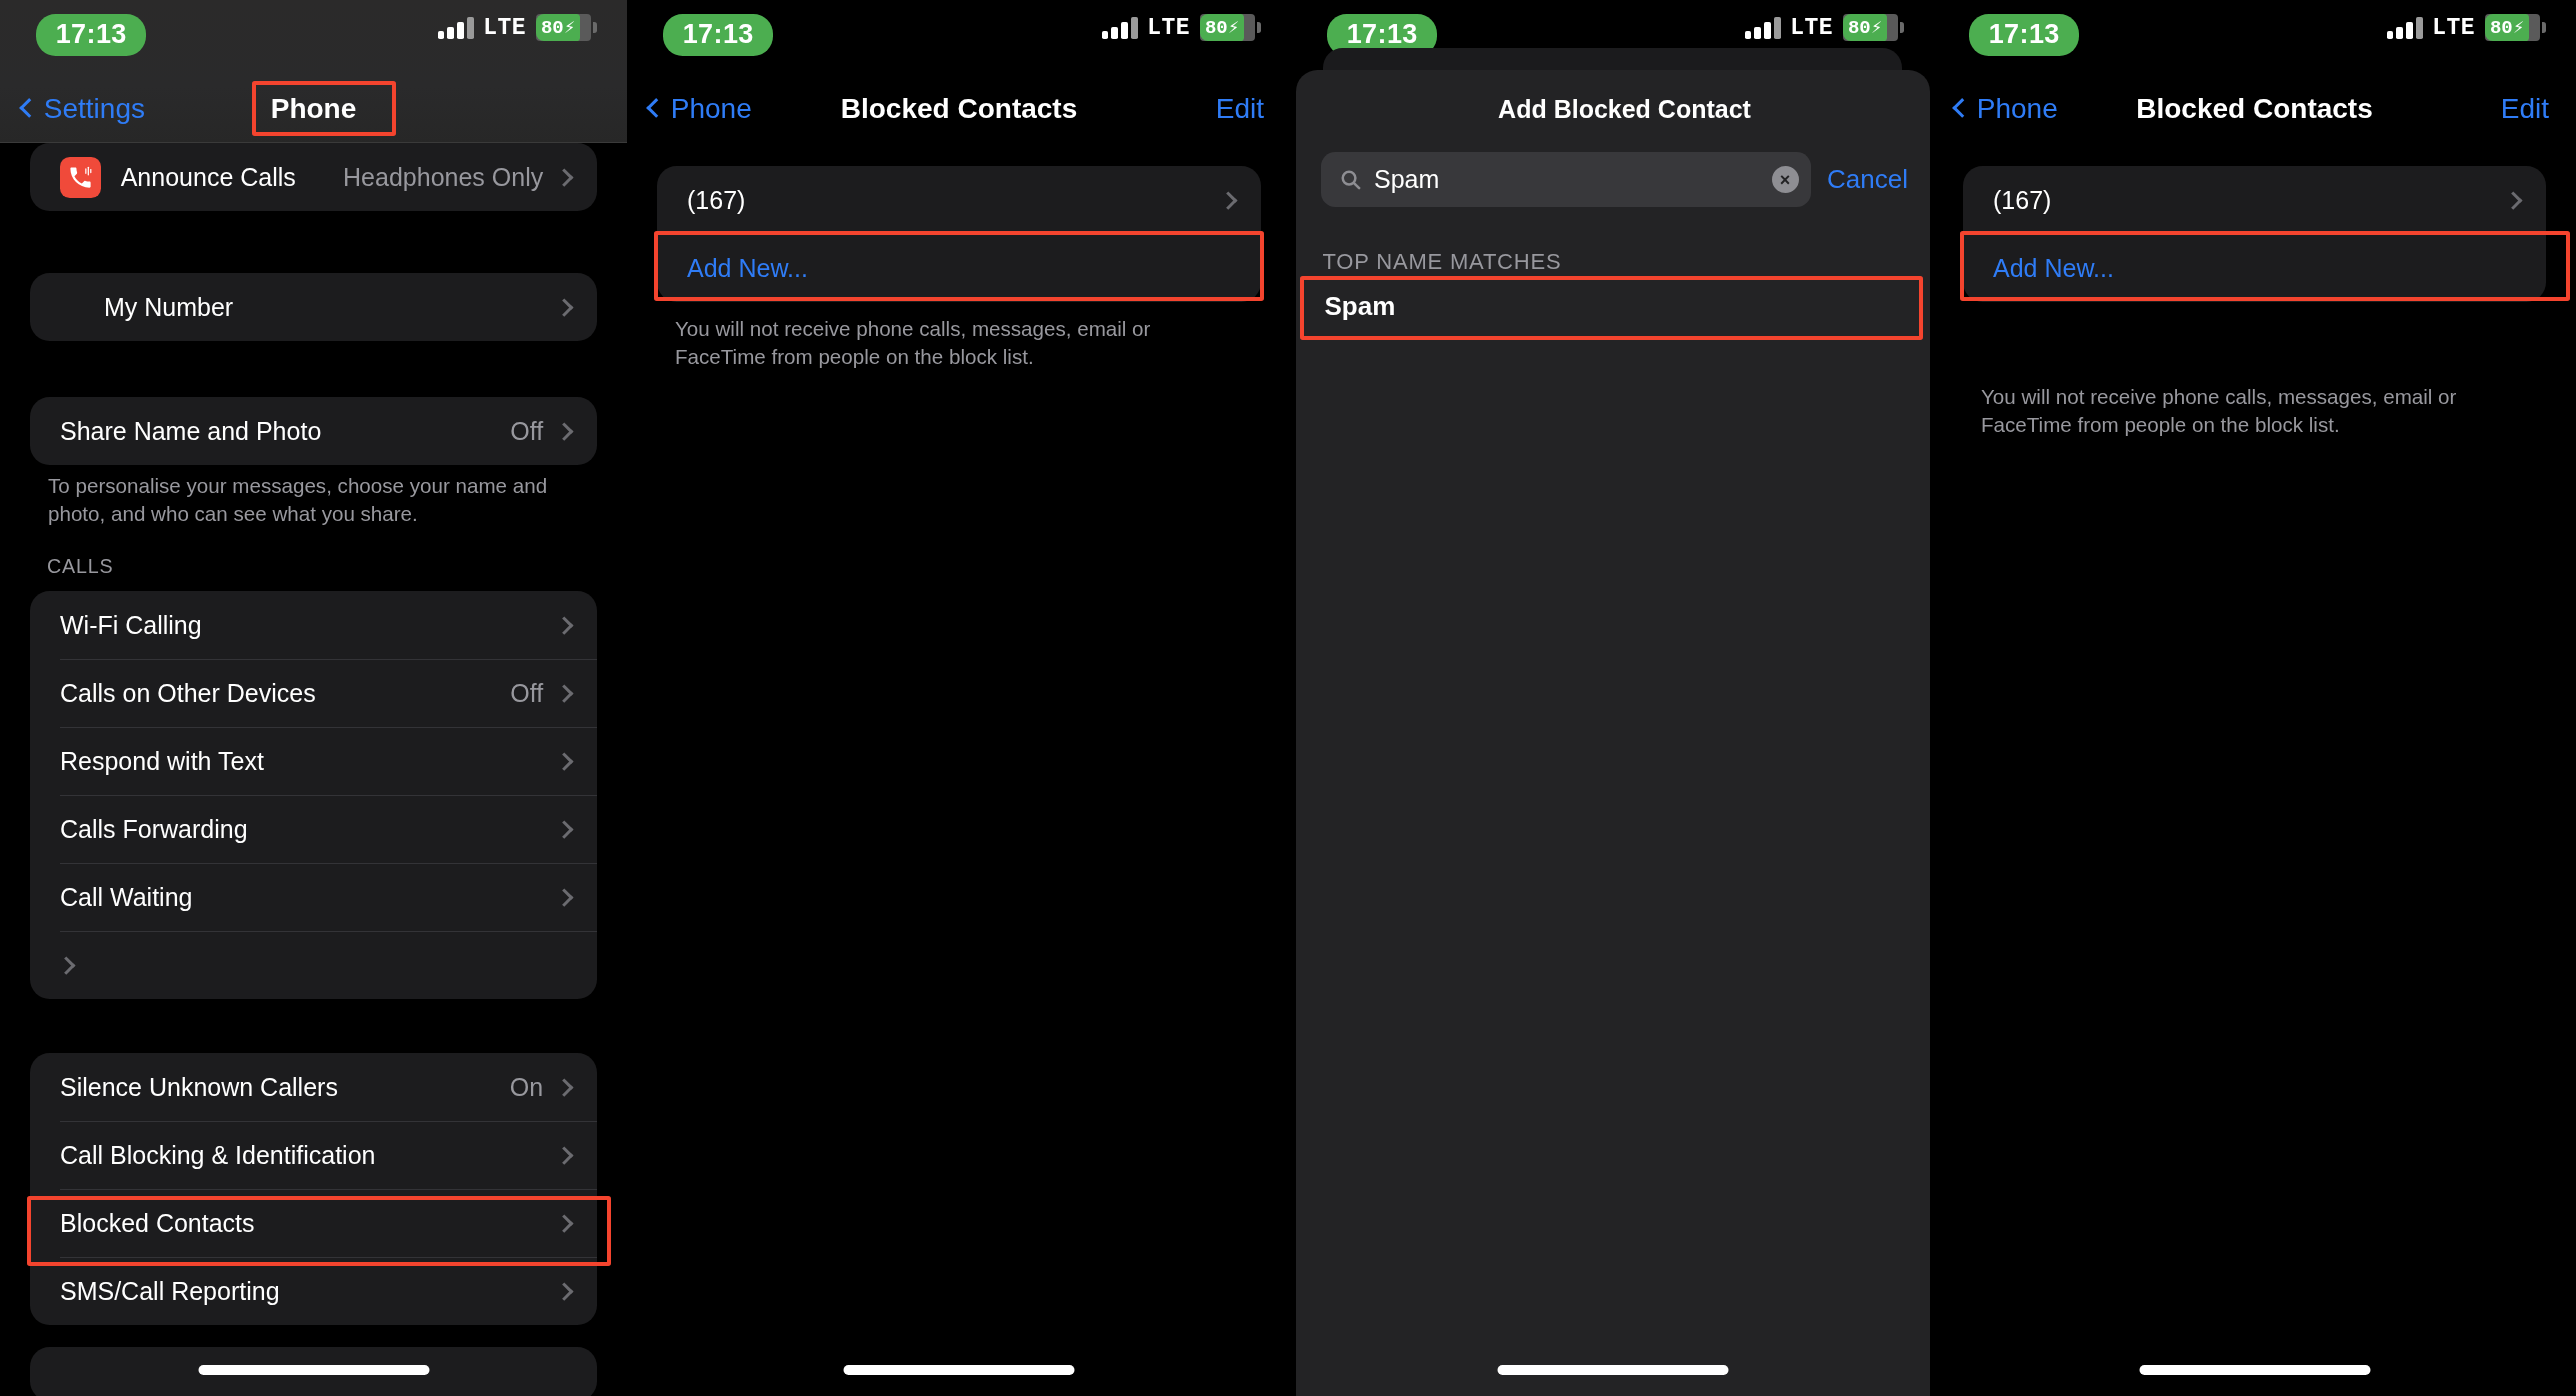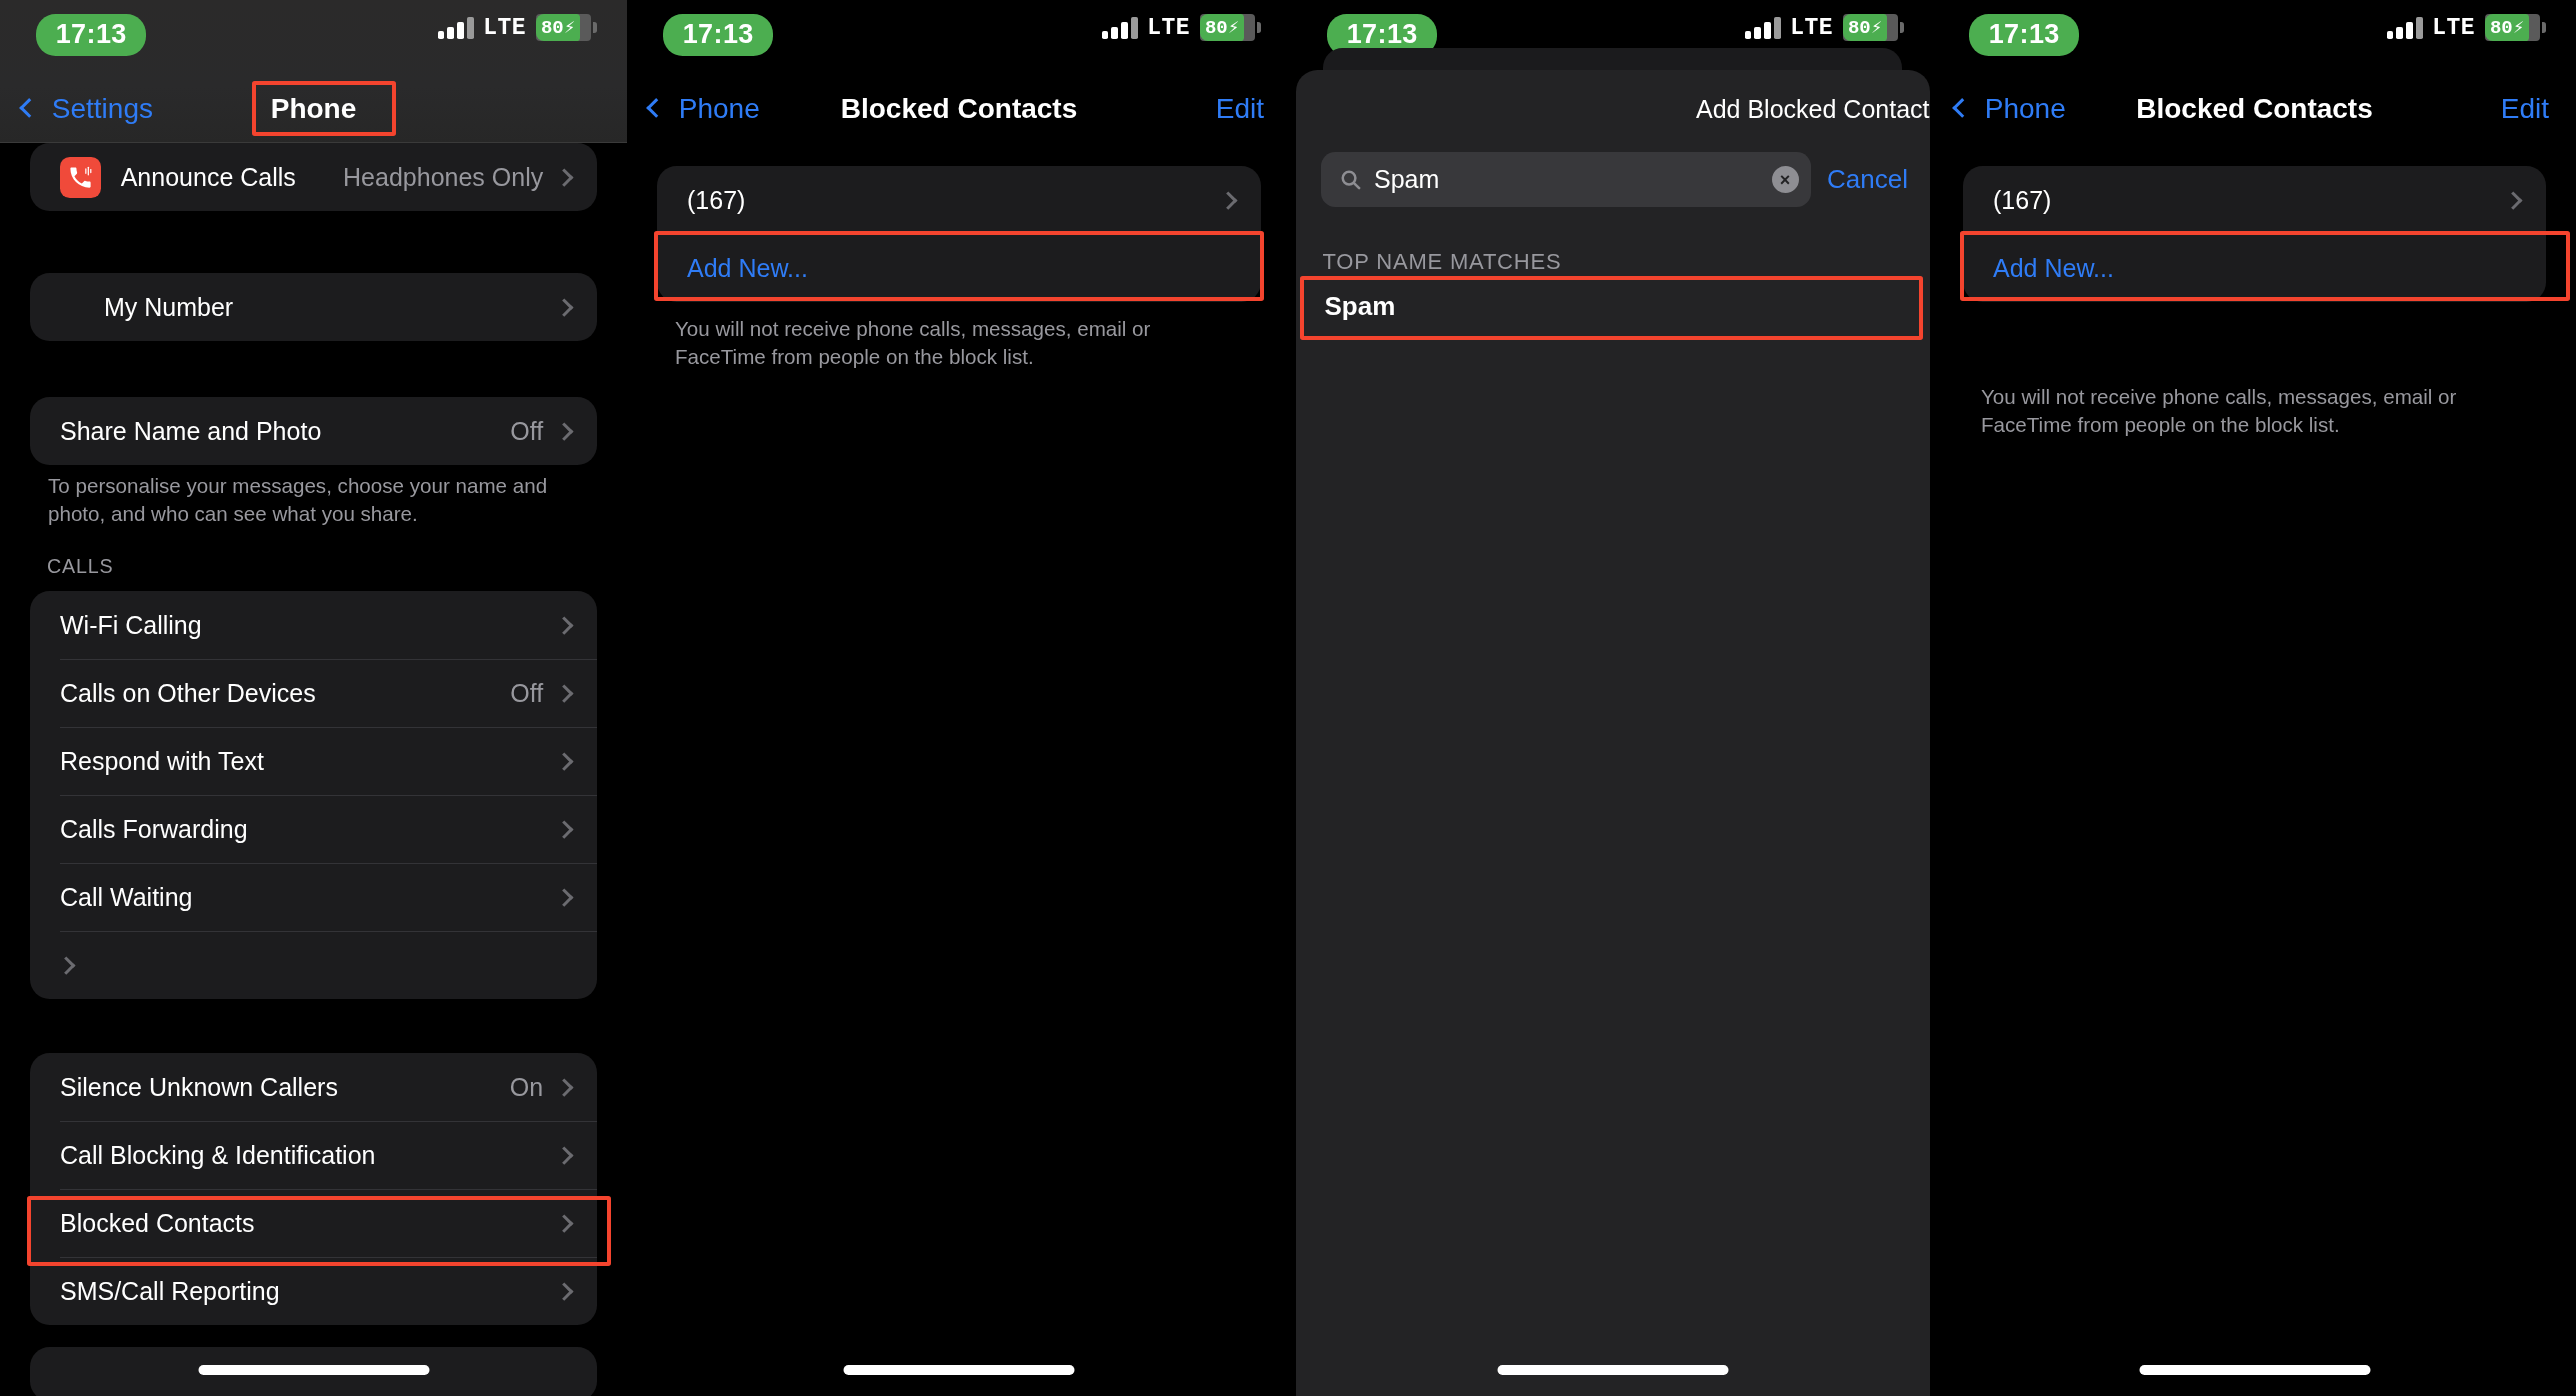--- a/index.html
+++ b/index.html
@@ -67,21 +67,21 @@
   }
   .batt-cap{
     width:4.5px; height:10.7px; background:#6a6a6a;
     border-radius:0 2.7px 2.7px 0; margin-left:1.8px;
   }
 
   
   .navbar { position:absolute; left:0; width:100%; height:59px; top:79px; }
   .nav-back {
     position:absolute; left:21.5px; top:0; height:59px;
-    display:flex; align-items:center; gap:16px;
+    display:flex; align-items:center; gap:8px;
     color:#2f7cf6; font-size:28px;
   }
   .chev-l {
     width:14.3px; height:14.3px; border-left:3.6px solid #2f7cf6; border-bottom:3.6px solid #2f7cf6;
     transform:rotate(45deg); display:block; margin-top:-0.9px;
   }
   .nav-title {
     position:absolute; left:0; width:100%; top:0; height:59px;
     display:flex; align-items:center; justify-content:center;
     color:#fff; font-size:28px; font-weight:700;
@@ -131,22 +131,22 @@
   
   .sheet-back {
     position:absolute; left:32px; right:32px; top:48px; height:63px;
     background:#1b1b1d; border-radius:19.7px;
   }
   .sheet {
     position:absolute; left:4.5px; right:4.5px; top:70px; bottom:0;
     background:#232325; border-radius:21.5px 21.5px 0 0;
   }
   .sheet-title {
-    position:absolute; left:0; width:100%; top:25px;
-    text-align:right; color:#fff; font-size:25px; font-weight:400;
+    position:absolute; left:12px; width:100%; top:25px;
+    text-align:center; color:#fff; font-size:25px; font-weight:700;
   }
   .searchrow {
     position:absolute; left:25px; right:21.5px; top:82px;
     display:flex; align-items:center; gap:16px;
   }
   .searchfield {
     flex:1; height:55px; background:#38383b; border-radius:14.3px;
     display:flex; align-items:center; padding:0 12.5px 0 18px; gap:12.5px;
   }
   .mag { width:23px; height:23px; flex:none; }

